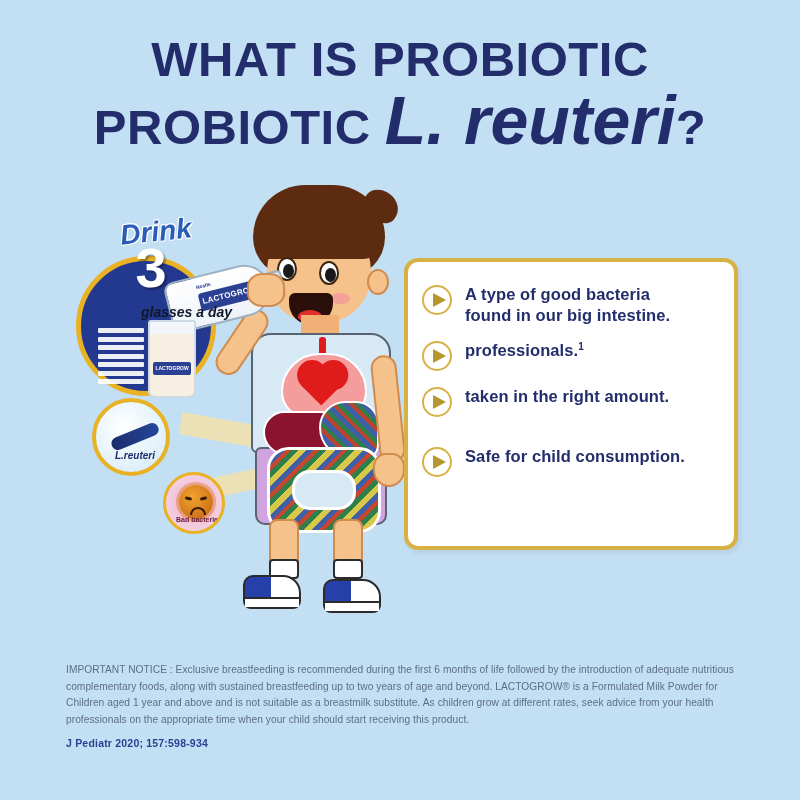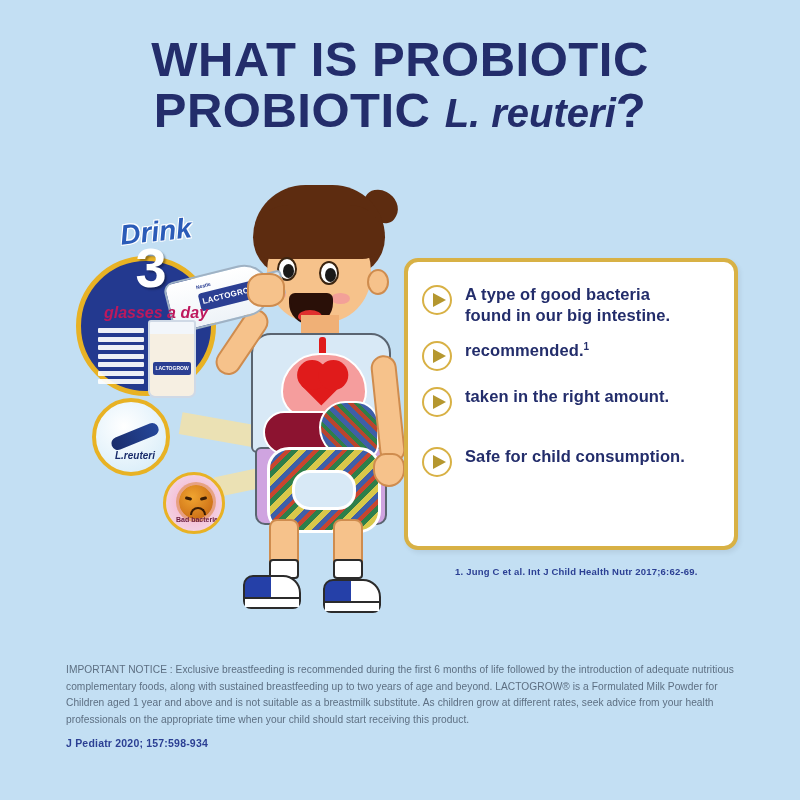--- a/index.html
+++ b/index.html
@@ -11,43 +11,43 @@
   }
   .stage{position:absolute;inset:0;}
 
   
   .title-block{
     position:absolute;left:0;top:34px;width:800px;text-align:center;
     color:#232d6b;font-weight:bold;letter-spacing:.5px;line-height:1.04;
   }
   .title-line{font-size:49px;}
   .title-line2{font-size:49px;}
-  .title-ital{font-style:italic;font-size:40px;letter-spacing:0px;}
+  .title-ital{font-style:italic;font-size:68px;letter-spacing:0px;}
   .qmark{font-style:normal;}
 
   
   .badge-wrap{position:absolute;left:58px;top:216px;width:190px;height:185px;}
   .drink-word{
     position:absolute;left:28px;top:0;width:140px;text-align:center;
     color:#2b5cb8;font-size:28px;font-weight:bold;font-style:italic;
     text-shadow:1px 1px 0 #ffffff,-1px -1px 0 #ffffff,1px -1px 0 #ffffff,-1px 1px 0 #ffffff;
     transform:rotate(-6deg);
   }
   .badge-circle{
     position:absolute;left:18px;top:40px;width:140px;height:140px;border-radius:50%;
     background:#23398f;border:5px solid #e8b224;box-sizing:border-box;overflow:hidden;
   }
   .big3{
     position:absolute;left:58px;top:24px;width:70px;text-align:center;
     color:#ffffff;font-size:56px;font-weight:bold;line-height:1;z-index:3;
     text-shadow:2px 2px 2px rgba(0,0,0,.35);
   }
   .glasses-label{
-    position:absolute;left:22px;top:88px;width:152px;text-align:center;z-index:3;
-    color:#be185d;font-size:16px;font-weight:bold;font-style:italic;
+    position:absolute;left:22px;top:88px;width:152px;text-align:right;z-index:3;
+    color:#0f172a;font-size:14px;font-weight:bold;font-style:italic;
   }
   .ladder{position:absolute;left:40px;top:112px;width:46px;height:62px;z-index:2;}
   .ladder i{
     display:block;height:5px;background:#ffffff;margin-bottom:3.5px;
     border-radius:1px;opacity:.92;
   }
   .milk-glass{
     position:absolute;left:90px;top:104px;width:44px;height:74px;z-index:2;
     background:linear-gradient(#f2f6fb 0 16%,#f6efe2 16% 100%);
     border:2px solid #cfd9e6;border-radius:3px 3px 7px 7px;overflow:hidden;
@@ -346,39 +346,38 @@
         <div class="bullet-icon"></div>
         <div class="bullet-text">
           <div>A type of good bacteria</div>
           <div>found in our big intestine.</div>
         </div>
       </div>
 
       <div class="bullet">
         <div class="bullet-icon"></div>
         <div class="bullet-text">
-          <div><span>recommended.</span><span class="sup">1</span></div>
+          <div><span>professionals.</span><span class="sup">1</span></div>
         </div>
       </div>
 
       <div class="bullet">
         <div class="bullet-icon"></div>
         <div class="bullet-text">
           <div>taken in the right amount.</div>
         </div>
       </div>
 
       <div class="bullet">
         <div class="bullet-icon"></div>
         <div class="bullet-text">
           <div>Safe for child consumption.</div>
         </div>
       </div>
 
     </div>
   </div>
 
-  <div class="citation">1. Jung C et al. Int J Child Health Nutr 2017;6:62-69.</div>
 
   <div class="disclaimer">IMPORTANT NOTICE : Exclusive breastfeeding is recommended during the first 6 months of life followed by the introduction of adequate nutritious complementary foods, along with sustained breastfeeding up to two years of age and beyond. LACTOGROW® is a Formulated Milk Powder for Children aged 1 year and above and is not suitable as a breastmilk substitute. As children grow at different rates, seek advice from your health professionals on the appropriate time when your child should start receiving this product.</div>
   <div class="journal">J Pediatr 2020; 157:598-934</div>
 
 </div>
 
 </body></html>

